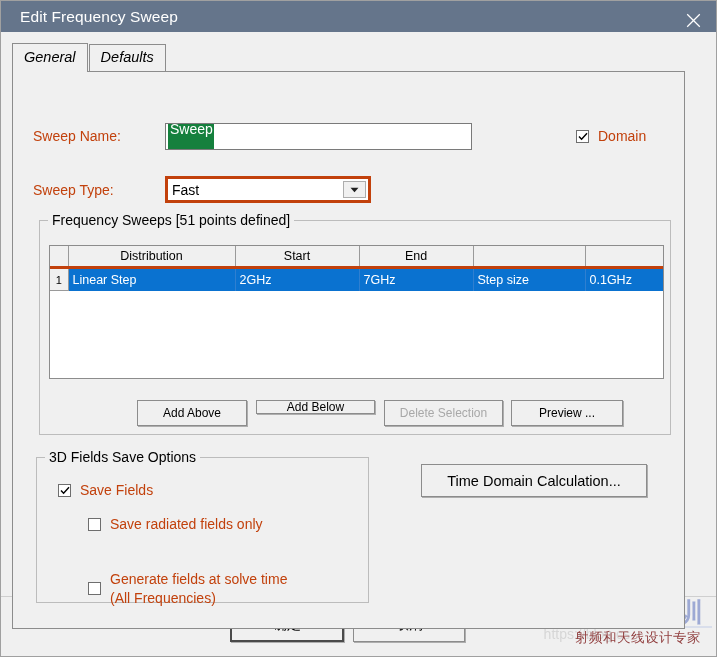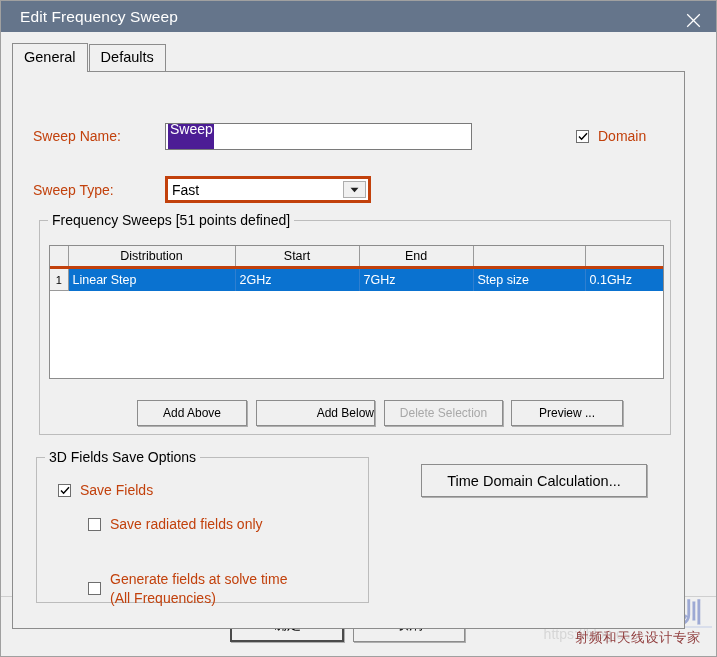--- a/index.html
+++ b/index.html
@@ -48,20 +48,21 @@
   .client {
     flex: 1 1 auto;
     position: relative;
     background: #f0f0f0;
   }
   .tabstrip {
     position: absolute;
     left: 11px; top: 11px;
     display: flex; align-items: flex-end;
     z-index: 3;
+    font-style: italic;
   }
   .tab {
     background: #f0f0f0;
     border: 1px solid #8c8c8c;
     border-bottom: none;
     padding: 4px 11px 5px 11px;
     font-size: 14.5px;
     line-height: 17px;
     position: relative;
     cursor: pointer;
@@ -90,21 +91,21 @@
   .textbox {
     border: 1px solid #7a7a7a;
     background: #ffffff;
     box-sizing: border-box;
     font-size: 14px;
     display: flex; align-items: center;
     padding: 0 2px;
     overflow: hidden;
   }
   .sel-text {
-    background: #4c1d95;
+    background: #15803d;
     color: #ffffff;
     padding: 1px 1px 16px 2px;
     line-height: 15px;
   }
   .combo {
     border: 3px solid #c2410c;
     background: #ffffff;
     box-sizing: border-box;
     display: flex; align-items: stretch;
     cursor: pointer;
@@ -335,21 +336,21 @@
                 <td>Step size</td>
                 <td style="border-right:none">0.1GHz</td>
               </tr>
             </tbody>
           </table>
         </div>
 
         <div class="btn" style="position:absolute;left:97px;top:179px;width:110px;height:26px;">
           <span>Add Above</span>
         </div>
-        <div class="btn" style="position:absolute;left:216px;top:179px;width:119px;height:26px;justify-content:flex-end;">
+        <div class="btn" style="position:absolute;left:216px;top:179px;width:119px;height:14px;">
           <span>Add Below</span>
         </div>
         <div class="btn disabled" style="position:absolute;left:344px;top:179px;width:119px;height:26px;">
           <span>Delete Selection</span>
         </div>
         <div class="btn" style="position:absolute;left:471px;top:179px;width:112px;height:26px;">
           <span>Preview ...</span>
         </div>
       </div>
 

